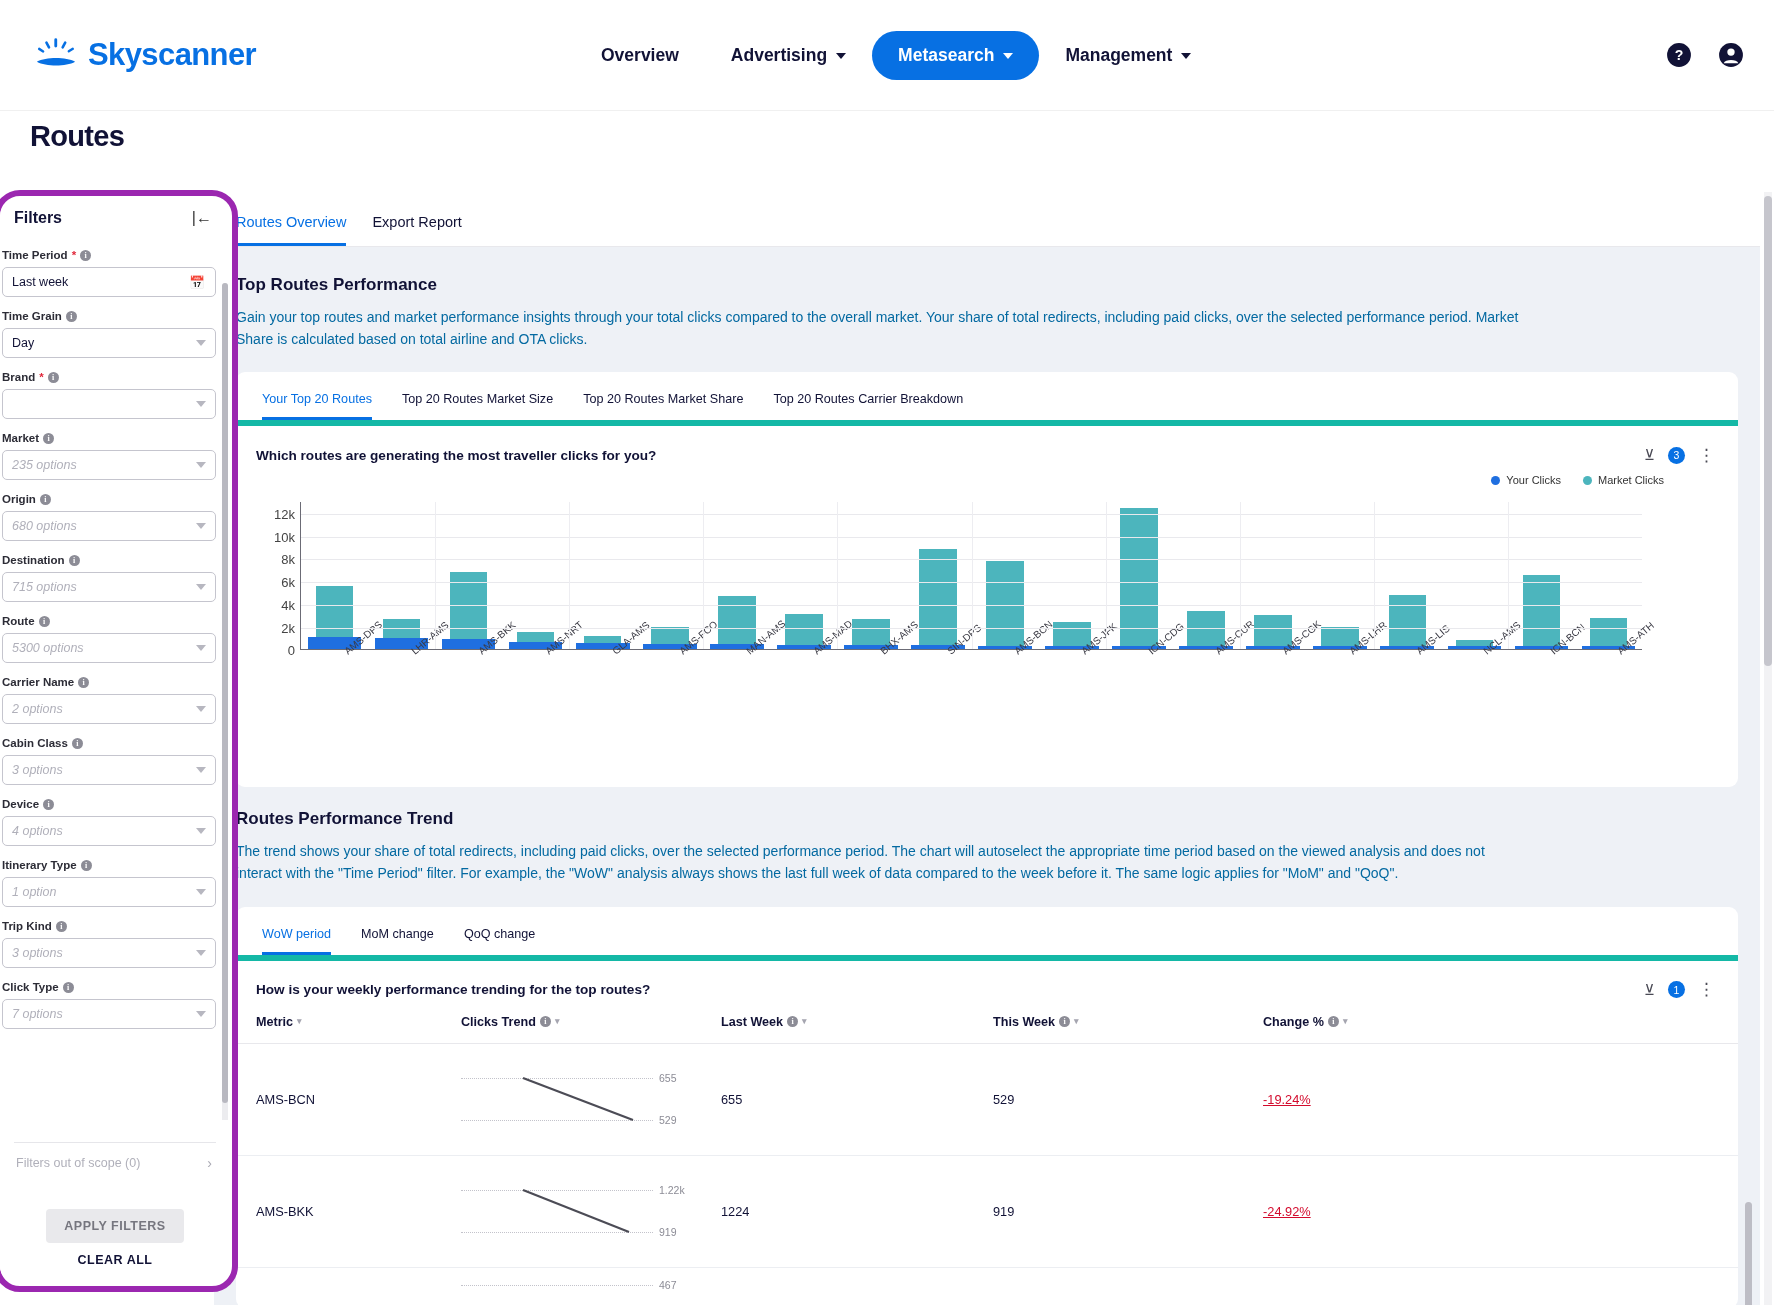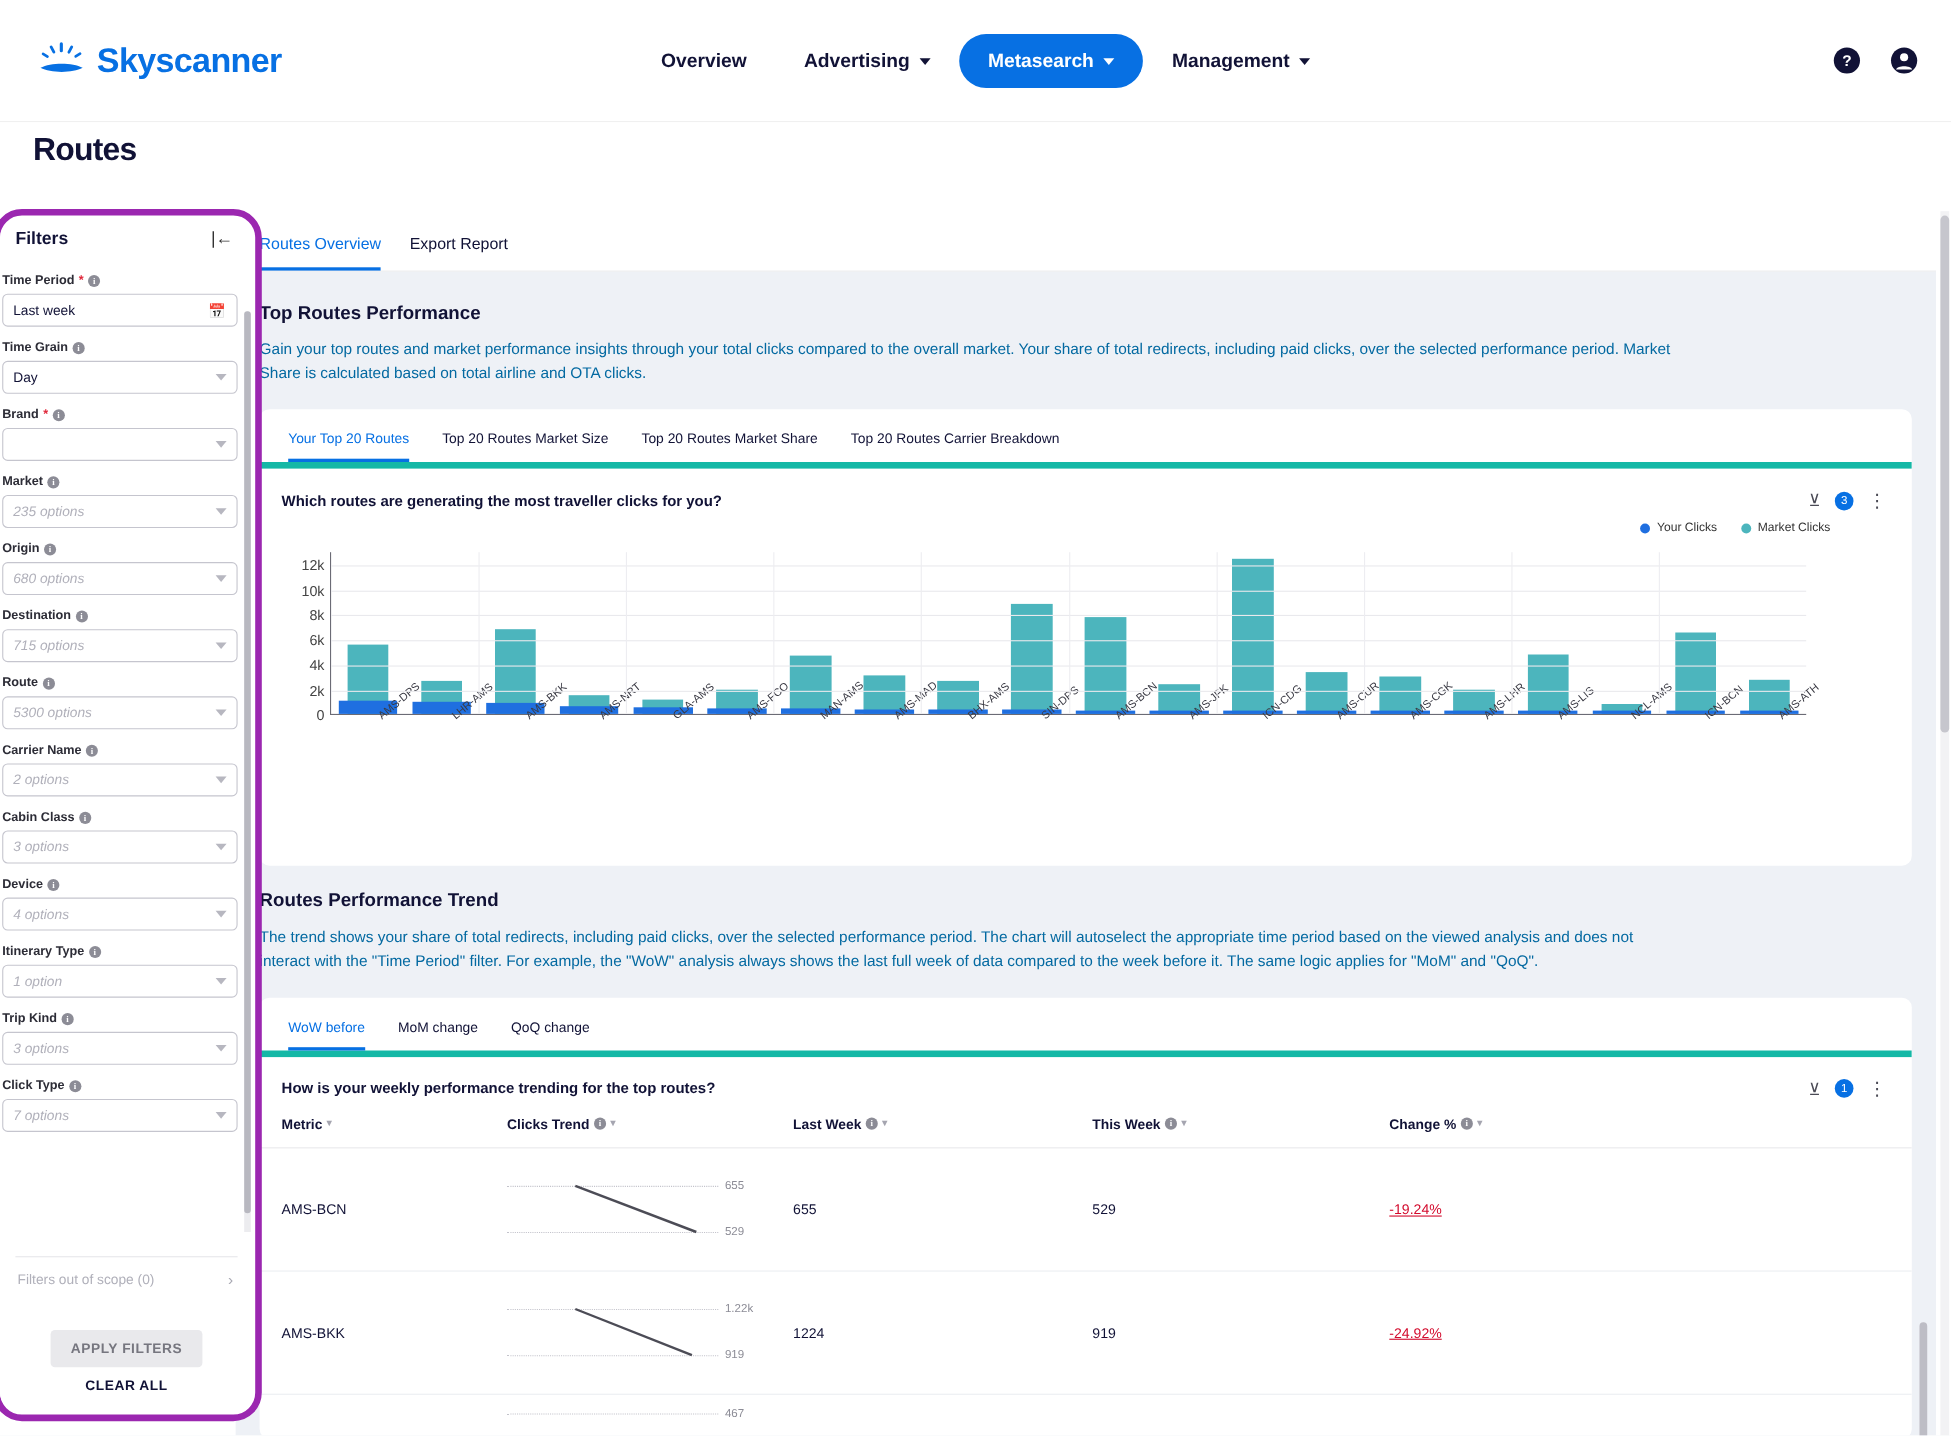--- a/index.html
+++ b/index.html
@@ -634,21 +634,21 @@
       <div style="height:62px"></div>
     </div>
 
     <div style="height:16px"></div>
     <div class="sec-title">Routes Performance Trend</div>
     <div class="sec-desc">The trend shows your share of total redirects, including paid clicks, over the selected performance period. The chart will autoselect the appropriate time period based on the viewed analysis and does not interact with the "Time Period" filter. For example, the "WoW" analysis always shows the last full week of data compared to the week before it. The same logic applies for "MoM" and "QoQ".</div>
 
     <div class="card">
       <div class="card-tabs">
         <div class="card-tab active">
-          <span>WoW before</span>
+          <span>WoW period</span>
         </div>
         <div class="card-tab">
           <span>MoM change</span>
         </div>
         <div class="card-tab">
           <span>QoQ change</span>
         </div>
       </div>
 
       <div class="card-qhead">

